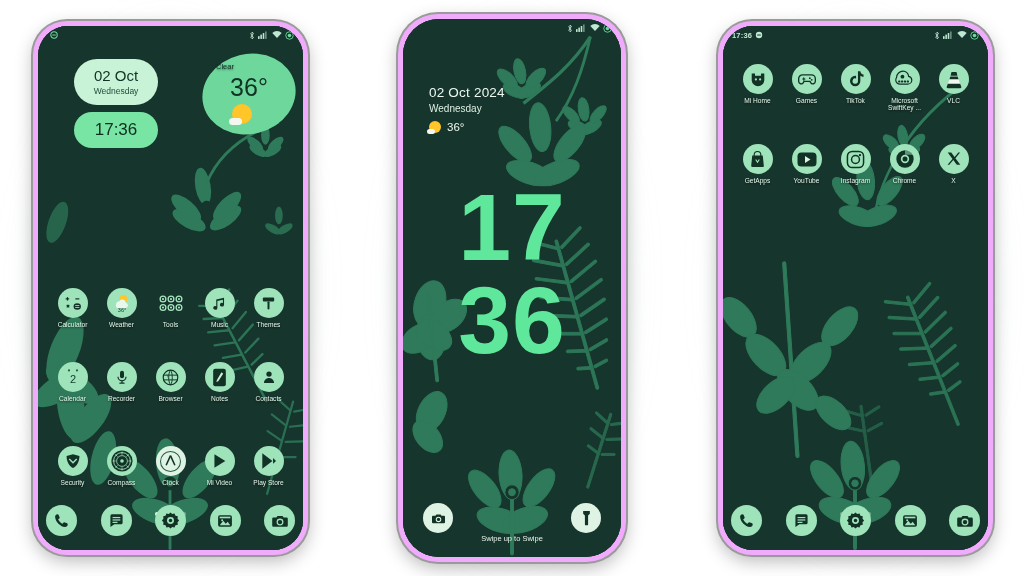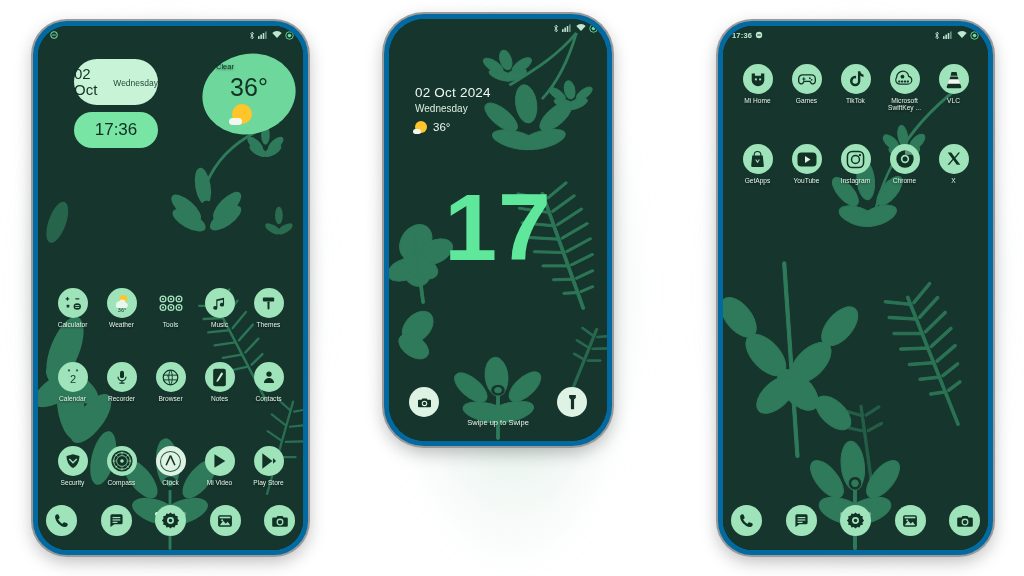--- a/index.html
+++ b/index.html
@@ -10,41 +10,41 @@
   .stage{position:relative;width:1024px;height:576px;background:#fff;}
 
   
   .glow{
     position:absolute;border-radius:60px;
     background:radial-gradient(ellipse at center, rgba(120,190,160,.40) 0%, rgba(150,200,175,.16) 45%, rgba(255,255,255,0) 72%);
     filter:blur(14px);pointer-events:none;
   }
 
   
-  .phone{position:absolute;border-radius:34px;background:#0369a1;
+  .phone{position:absolute;border-radius:34px;background:#f0abfc;
     box-shadow:0 0 0 2px #9a9a9a, 0 6px 18px rgba(0,0,0,.28);}
   .phone.mid{border-radius:40px;}
   .screen{position:absolute;inset:5px;border-radius:30px;overflow:hidden;background:#16352c;}
   .phone.mid .screen{border-radius:36px;}
 
   
   .wall{position:absolute;inset:0;background:#16352c;overflow:hidden;}
   .wall svg{position:absolute;inset:0;width:100%;height:100%;display:block;}
 
   
   .status{position:absolute;top:0;left:0;right:0;height:18px;display:flex;
     align-items:center;justify-content:space-between;padding:0 9px;
     font-size:7.5px;color:#bfe8d2;z-index:6;letter-spacing:.2px;}
   .status .right{display:flex;align-items:center;gap:3px;}
   .status svg{display:block;}
   .st-time{display:flex;align-items:center;gap:3px;font-weight:bold;}
 
   
   .w-date{position:absolute;left:36px;top:33px;width:84px;height:46px;border-radius:23px;
-    background:#c9f3d7;display:flex;align-items:center;justify-content:center;z-index:5;}
+    background:#c9f3d7;display:flex;flex-direction:column;align-items:center;justify-content:center;z-index:5;}
   .w-date .d1{font-size:15px;color:#123226;font-weight:500;line-height:1.05;}
   .w-date .d2{font-size:8.5px;color:#244a3a;margin-top:2px;}
   .w-time{position:absolute;left:36px;top:86px;width:84px;height:36px;border-radius:18px;
     background:#79e5a4;display:flex;align-items:center;justify-content:center;z-index:5;}
   .w-time span{font-size:17px;color:#0e2e22;font-weight:500;}
   .w-weather{position:absolute;left:164px;top:28px;width:94px;height:80px;border-radius:50%;
     background:#6ed79c;transform:rotate(-14deg);z-index:5;}
   .w-weather .inner{transform:rotate(14deg);width:100%;height:100%;position:relative;}
   .w-weather .lbl{position:absolute;top:9px;left:0;right:0;text-align:center;font-size:7.5px;color:#12382a;}
   .w-weather .tmp{position:absolute;top:19px;left:0;right:0;text-align:center;font-size:25px;color:#103325;font-weight:400;}
@@ -456,21 +456,21 @@
             <path d="M3.2 7.4h4l1.4-2h6.8l1.4 2h4a1.6 1.6 0 0 1 1.6 1.6v9a1.6 1.6 0 0 1-1.6 1.6H3.2a1.6 1.6 0 0 1-1.6-1.6V9a1.6 1.6 0 0 1 1.6-1.6z"></path>
             <circle cx="12" cy="13.4" r="4.6" fill="#9fe3bb"></circle>
             <circle cx="12" cy="13.4" r="2.9" fill="#123226"></circle>
           </svg>
         </div>
       </div>
 
     </div>
   </div>
 
-  <div class="phone mid" style="left:384px;top:14px;width:228px;height:432px;">
+  <div class="phone mid" style="left:398px;top:14px;width:228px;height:548px;">
     <div class="screen">
 
       <div class="wall">
         <svg viewBox="0 0 228 548" preserveAspectRatio="none">
           <rect width="228" height="548" fill="#16352c"></rect>
           <g fill="#2e7a5a" stroke="#2e7a5a">
             <path d="M196 18 C176 48 152 66 126 86" stroke-width="3.4" fill="none"></path>
             <path d="M196 18 C188 52 178 80 160 104" stroke-width="3" fill="none"></path>
             <g transform="translate(124,62)">
               <ellipse cx="0" cy="-9" rx="6" ry="13" transform="rotate(-12)"></ellipse>
@@ -581,20 +581,21 @@
         <div class="lk-date">02 Oct 2024</div>
         <div class="lk-day">Wednesday</div>
         <div class="lk-wx">
           <div class="lk-sun"></div>
           <div class="lk-temp">36°</div>
         </div>
       </div>
 
       <div class="lk-clock">
         <div>17</div>
+        <div>36</div>
       </div>
 
       <div class="lk-btn l">
         <svg width="15" height="15" viewBox="0 0 24 24" fill="#123226">
           <path d="M3.2 7.4h4l1.4-2h6.8l1.4 2h4a1.6 1.6 0 0 1 1.6 1.6v9a1.6 1.6 0 0 1-1.6 1.6H3.2a1.6 1.6 0 0 1-1.6-1.6V9a1.6 1.6 0 0 1 1.6-1.6z"></path>
           <circle cx="12" cy="13.4" r="4.4" fill="#dff3e5"></circle>
           <circle cx="12" cy="13.4" r="2.7" fill="#123226"></circle>
         </svg>
       </div>
       <div class="lk-btn r">

